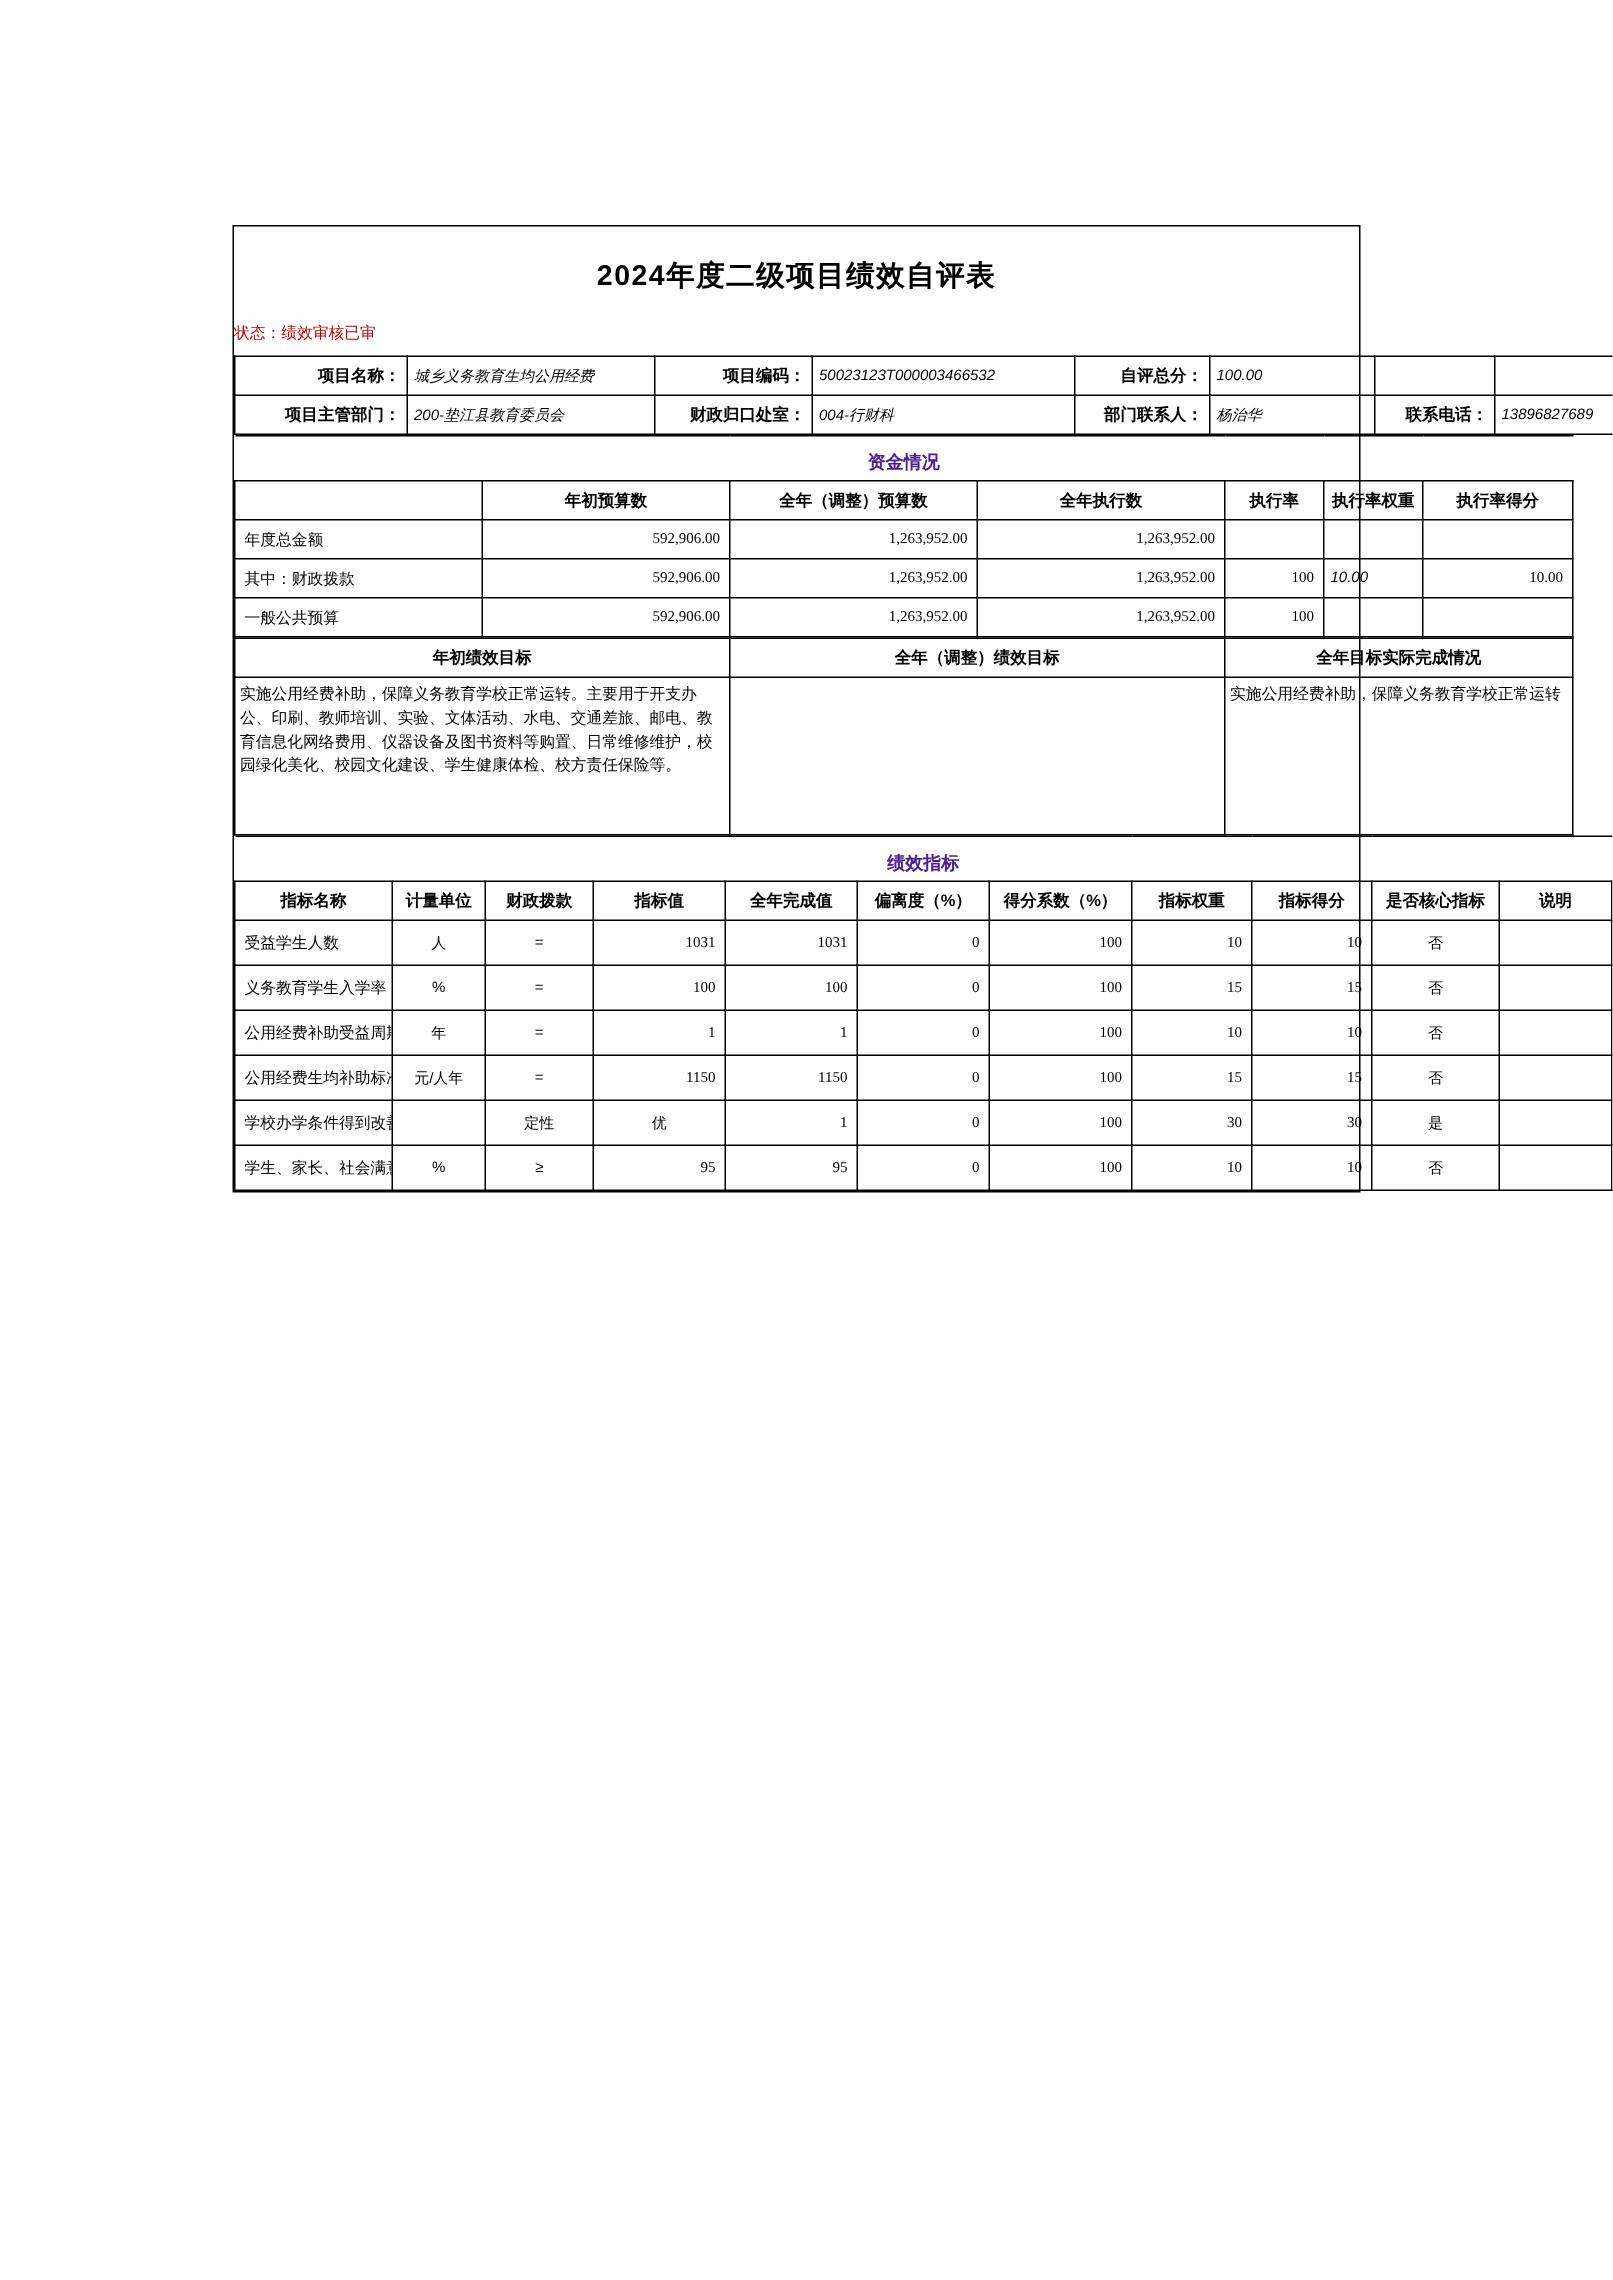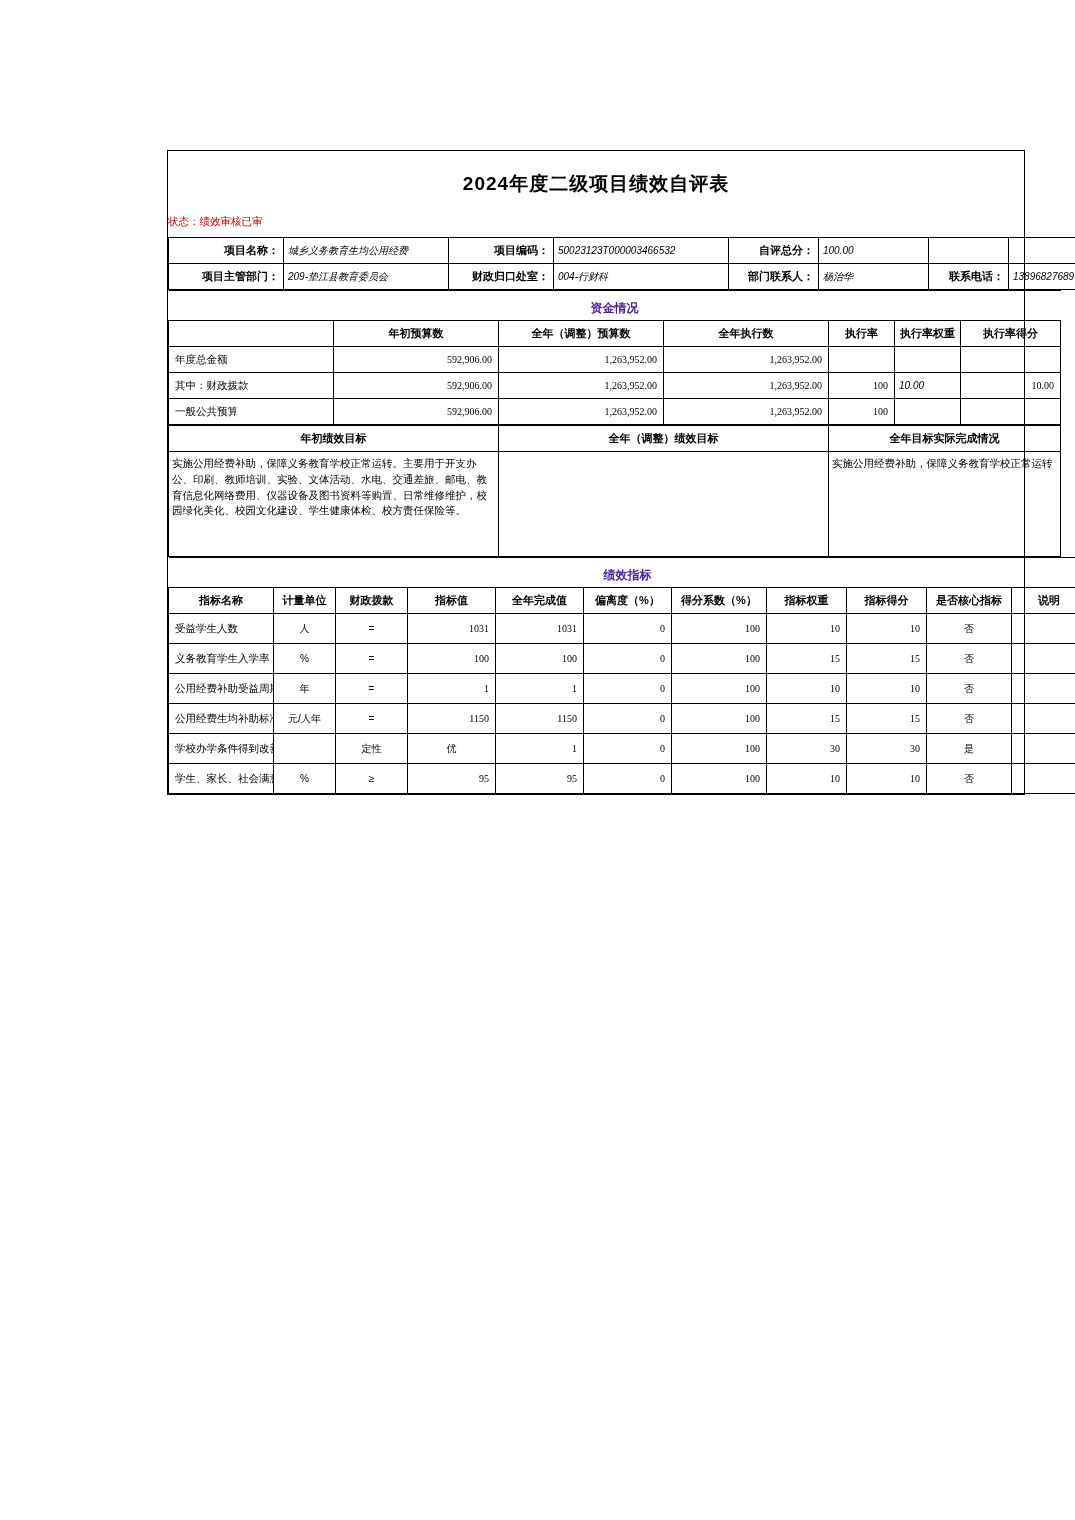--- a/index.html
+++ b/index.html
@@ -14,23 +14,23 @@
     color: #000;
   }
   .page {
     position: relative;
     width: 1075px;
     height: 1520px;
     background: #fff;
   }
   .sheet {
     position: absolute;
-    left: 167px;
+    left: 155px;
     top: 150px;
-    width: 858px;
+    width: 752px;
     border-left: 1px solid #000;
     border-right: 1px solid #000;
     border-top: 1px solid #000;
     border-bottom: 1px solid #000;
     box-sizing: border-box;
   }
   .title {
     text-align: center;
     font-size: 19px;
     font-weight: bold;
@@ -144,21 +144,21 @@
           <td class="val">城乡义务教育生均公用经费</td>
           <td class="lbl">项目编码：</td>
           <td class="val">50023123T000003466532</td>
           <td class="lbl">自评总分：</td>
           <td class="val">100.00</td>
           <td></td>
           <td></td>
         </tr>
         <tr>
           <td class="lbl">项目主管部门：</td>
-          <td class="val">209-垫江县教育委员会</td>
+          <td class="val">200-垫江县教育委员会</td>
           <td class="lbl">财政归口处室：</td>
           <td class="val">004-行财科</td>
           <td class="lbl">部门联系人：</td>
           <td class="val">杨治华</td>
           <td class="lbl">联系电话：</td>
           <td class="val">13896827689</td>
         </tr>
       </tbody>
     </table>
 

